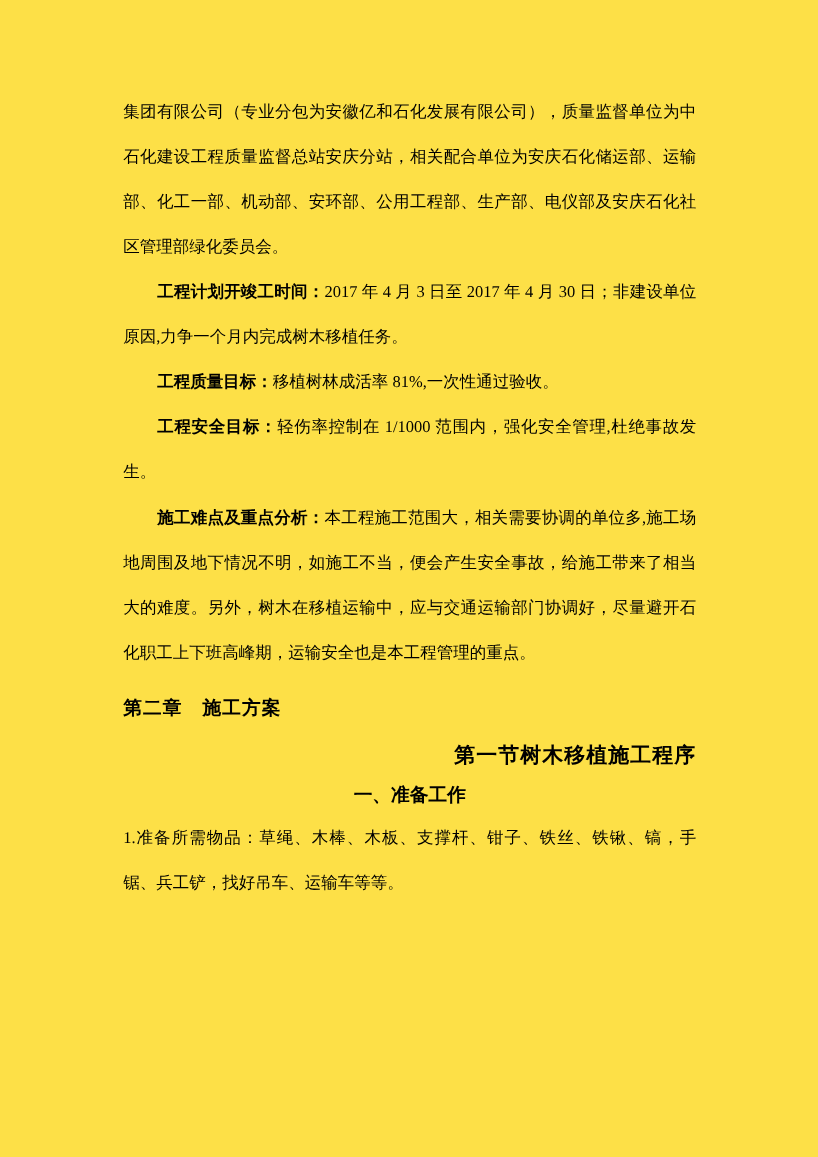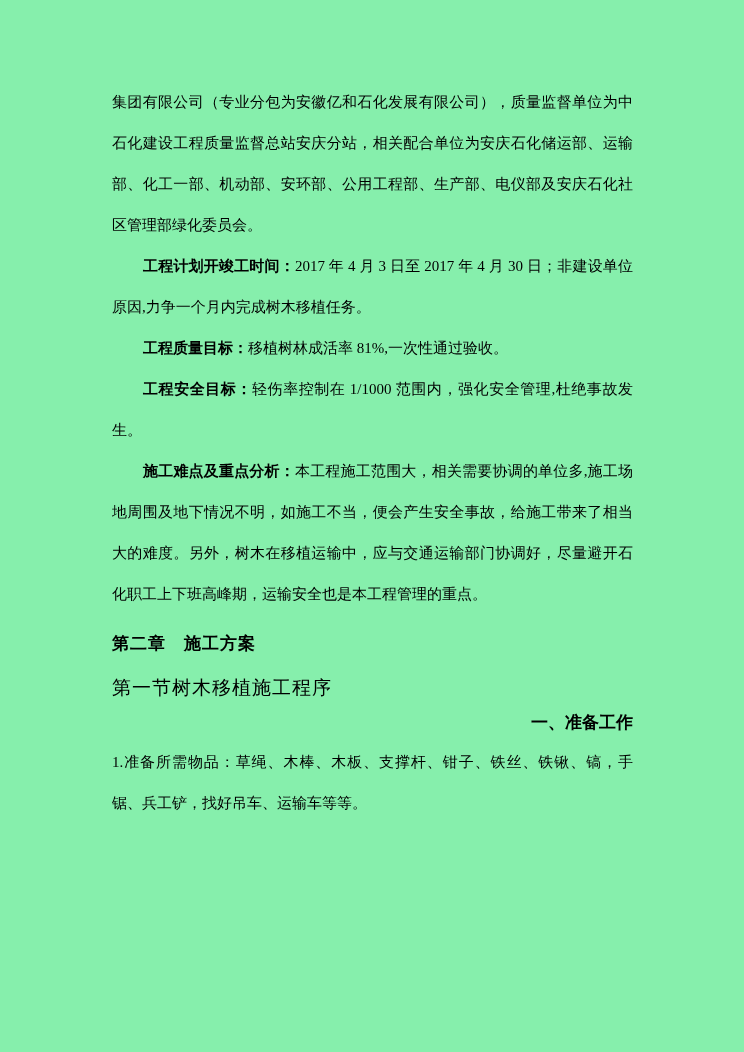--- a/index.html
+++ b/index.html
@@ -2,21 +2,21 @@
 <html lang="zh"><head>
 <meta charset="utf-8">
 <style>
   * { margin: 0; padding: 0; box-sizing: border-box; }
   html, body { background: #ffffff; }
   .page {
     position: relative;
     width: 744px;
     height: 1052px;
     margin: 0 auto;
-    background: #86efac;
+    background: #fde047;
     overflow: hidden;
   }
   .content {
     position: absolute;
     left: 112px;
     top: 82px;
     width: 521px;
     color: #000000;
     font-family: "Liberation Serif", "DejaVu Serif", serif;
     font-size: 15px;
@@ -30,32 +30,32 @@
   .h1 {
     font-size: 17px;
     font-weight: bold;
     line-height: 32px;
     margin: 13px 0 9px 0;
     text-align: left;
     letter-spacing: 1px;
   }
   .h2 {
     font-size: 19px;
-    font-weight: normal;
+    font-weight: bold;
     line-height: 30px;
     margin: 13px 0 6px 0;
-    text-align: left;
+    text-align: right;
     letter-spacing: 1px;
   }
   .h3 {
     font-size: 17px;
     font-weight: bold;
     line-height: 28px;
     margin: 6px 0 5px 0;
-    text-align: right;
+    text-align: center;
   }
 </style>
 </head>
 <body>
 
 <div class="page">
   <div class="content">
       <p class="body"><span class="run">集团有限公司（专业分包为安徽亿和石化发展有限公司），质量监督单位为中石化建设工程质量监督总站安庆分站，相关配合单位为安庆石化储运部、运输部、化工一部、机动部、安环部、公用工程部、生产部、电仪部及安庆石化社区管理部绿化委员会。</span></p>
       <p class="body indent"><span class="run bold">工程计划开竣工时间：</span><span class="run">2017 年 4 月 3 日至 2017 年 4 月 30 日；非建设单位原因,力争一个月内完成树木移植任务。</span></p>
       <p class="body indent"><span class="run bold">工程质量目标：</span><span class="run">移植树林成活率 81%,一次性通过验收。</span></p>

